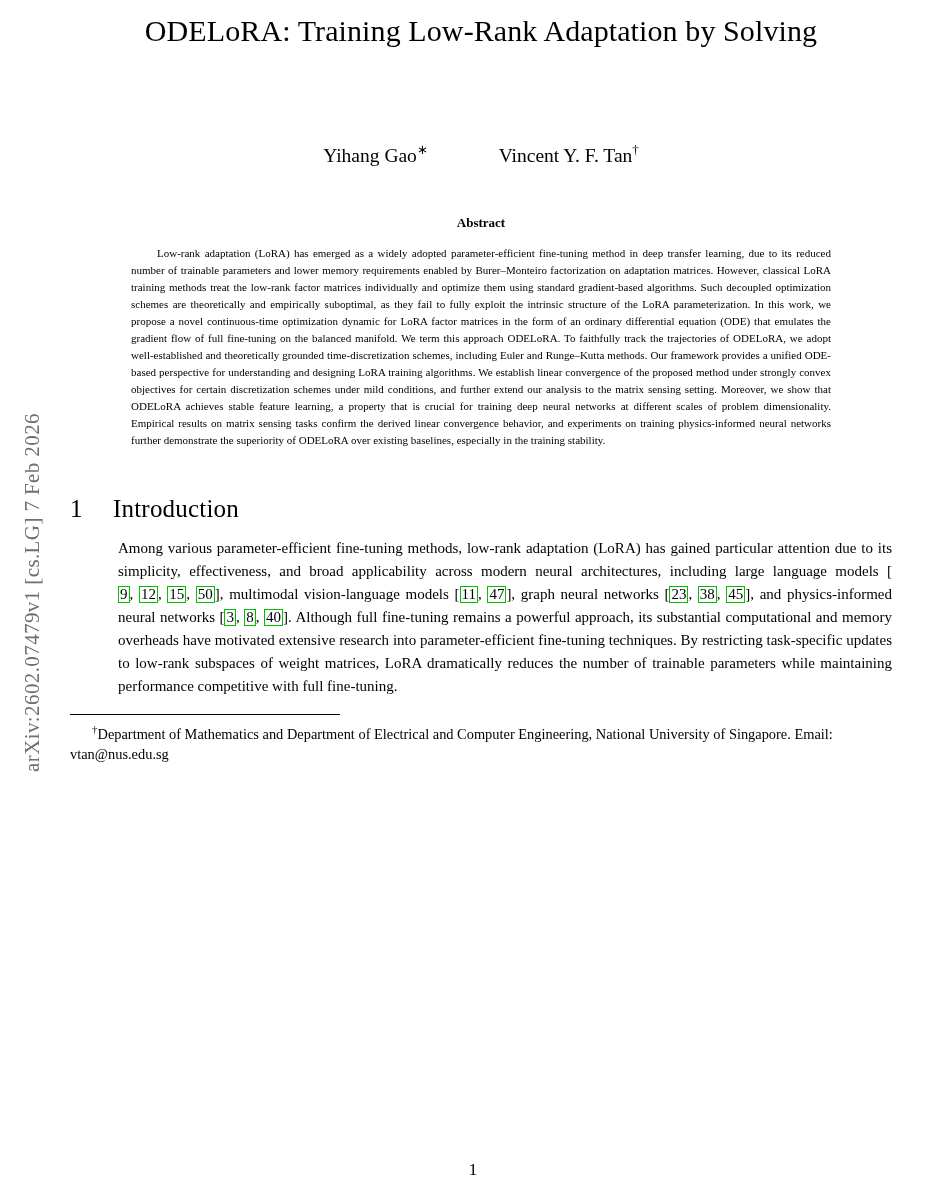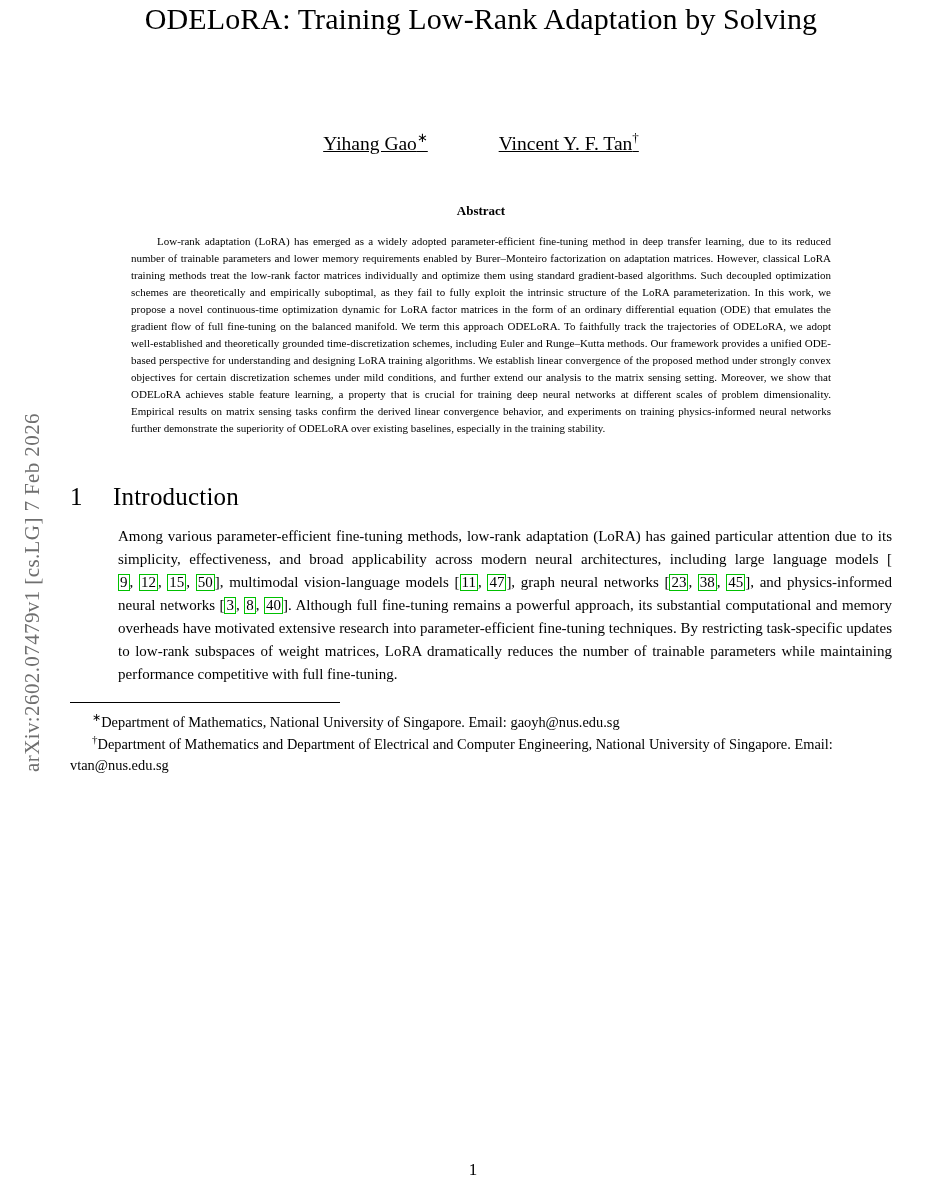--- a/index.html
+++ b/index.html
@@ -41,38 +41,37 @@
   }
 
   .content {
     position: absolute;
     left: 70px;
     top: 0;
     width: 822px;
   }
 
   .title {
-    margin: 0;
+    margin: 12px;
     padding-top: 0px;
     font-size: 30px;
     font-weight: normal;
     line-height: 1.28;
     text-align: center;
     letter-spacing: 0.1px;
   }
   .title-line { display: block; }
 
   .authors {
     margin-top: 44px;
     text-align: center;
     font-size: 19.5px;
   }
   .author {
     display: inline-block;
-    text-decoration: underline;
   }
   .author + .author { margin-left: 66px; margin-top: 48px; }
   .sup { font-size: 13px; vertical-align: super; }
 
   .abstract-head {
     margin-top: 48px;
     text-align: center;
     font-weight: bold;
     font-size: 13px;
   }
@@ -169,20 +168,19 @@
       <span class="secnum">1</span><span>Introduction</span>
     </h2>
 
     <div class="body-text">
       <p><span>Among various parameter-efficient fine-tuning methods, low-rank adaptation (LoRA) has gained particular attention due to its simplicity, effectiveness, and broad applicability across modern neural architectures, including large language models [</span><span class="cite-group"><a class="cite">9</a>, <a class="cite">12</a>, <a class="cite">15</a>, <a class="cite">50</a></span><span>], multimodal vision-language models [</span><span class="cite-group"><a class="cite">11</a>, <a class="cite">47</a></span><span>], graph neural networks [</span><span class="cite-group"><a class="cite">23</a>, <a class="cite">38</a>, <a class="cite">45</a></span><span>], and physics-informed neural networks [</span><span class="cite-group"><a class="cite">3</a>, <a class="cite">8</a>, <a class="cite">40</a></span><span>]. Although full fine-tuning remains a powerful approach, its substantial computational and memory overheads have motivated extensive research into parameter-efficient fine-tuning techniques. By restricting task-specific updates to low-rank subspaces of weight matrices, LoRA dramatically reduces the number of trainable parameters while maintaining performance competitive with full fine-tuning.</span></p>
     </div>
 
     <hr class="footnote-rule">
 
     <div class="footnotes">
-      <p><span class="fnmark">∗</span><span>Department of Mathematics, National University of Singapore. Email: gaoyh@nus.edu.sg</span></p>
       <p><span class="fnmark">†</span><span>Department of Mathematics and Department of Electrical and Computer Engineering, National University of Singapore. Email: vtan@nus.edu.sg</span></p>
     </div>
 
   </div>
 
   <div class="page-number">1</div>
 </div>
 
 </body></html>

